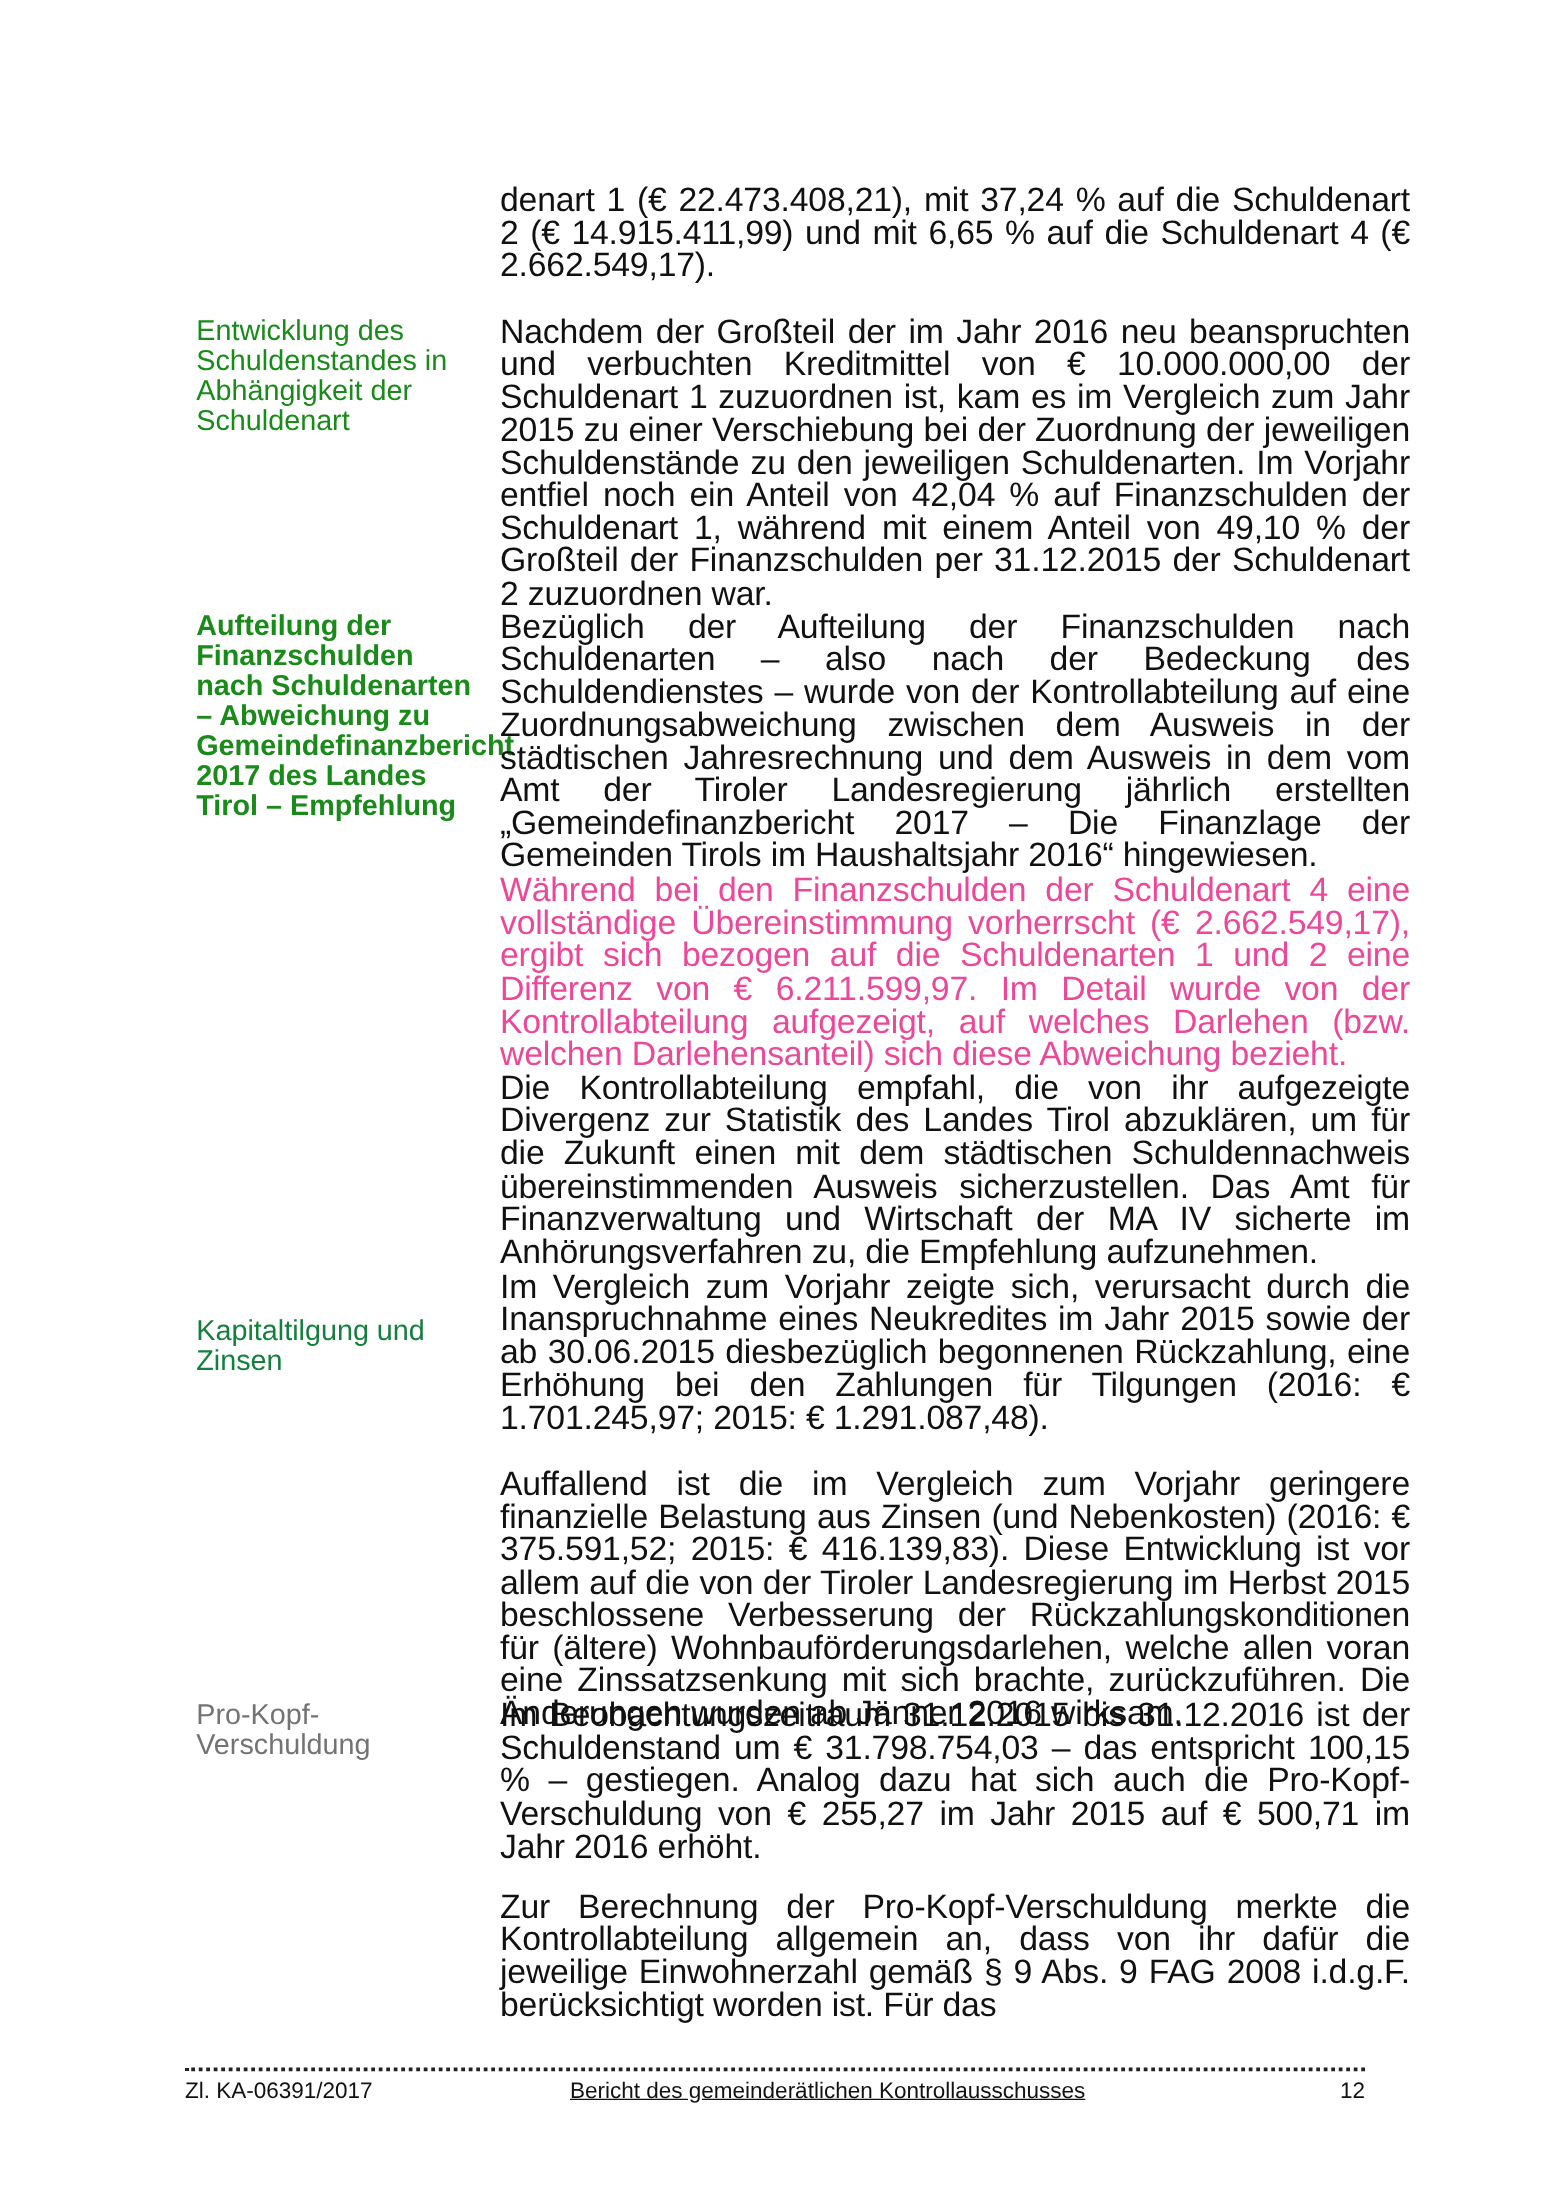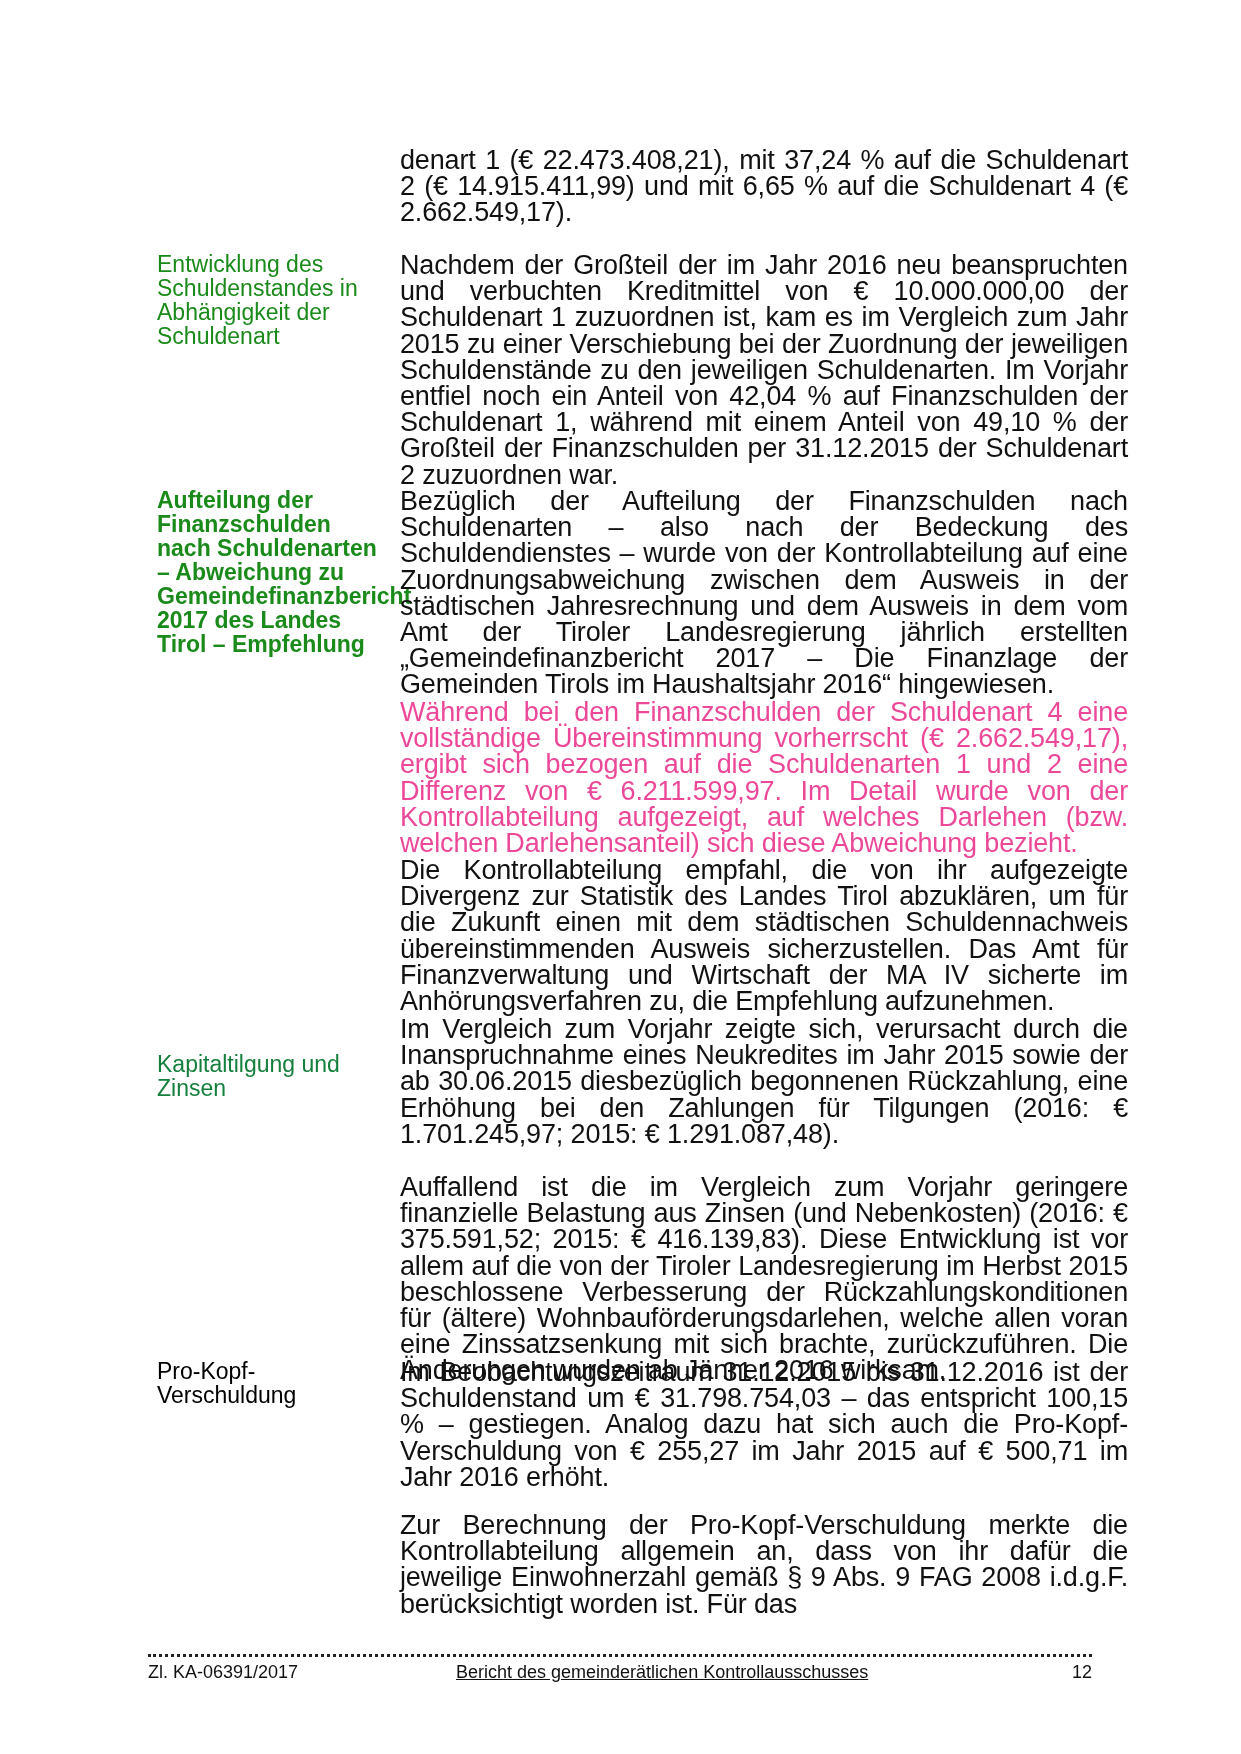--- a/index.html
+++ b/index.html
@@ -43,21 +43,21 @@
 </div>
 
 <div class="side" style="top: 1016px; color: #15803d; margin-top: 36px;">Kapitaltilgung und Zinsen</div>
 <div class="body-text" style="top: 1016px; color: rgb(17, 17, 17);">
   <p>Im Vergleich zum Vorjahr zeigte sich, verursacht durch die Inanspruch­nahme eines Neukredites im Jahr 2015 sowie der ab 30.06.2015 dies­bezüglich begonnenen Rückzahlung, eine Erhöhung bei den Zahlungen für Tilgungen (2016: € 1.701.245,97; 2015: € 1.291.087,48).</p>
 </div>
 <div class="body-text" style="top: 1174px; color: rgb(17, 17, 17);">
   <p>Auffallend ist die im Vergleich zum Vorjahr geringere finanzielle Belas­tung aus Zinsen (und Nebenkosten) (2016: € 375.591,52; 2015: € 416.139,83). Diese Entwicklung ist vor allem auf die von der Tiroler Landesregierung im Herbst 2015 beschlossene Verbesserung der Rückzahlungskonditionen für (ältere) Wohnbauförderungsdarlehen, welche allen voran eine Zinssatzsenkung mit sich brachte, zurückzufüh­ren. Die Änderungen wurden ab Jänner 2016 wirksam.</p>
 </div>
 
-<div class="side" style="top: 1359px; color: #000000;">Pro-Kopf-Verschuldung</div>
+<div class="side" style="top: 1359px; color: #737373;">Pro-Kopf-Verschuldung</div>
 <div class="body-text" style="top: 1359px; color: rgb(17, 17, 17);">
   <p>Im Beobachtungszeitraum 31.12.2015 bis 31.12.2016 ist der Schulden­stand um € 31.798.754,03 – das entspricht 100,15 % – gestiegen. Ana­log dazu hat sich auch die Pro-Kopf-Verschuldung von € 255,27 im Jahr 2015 auf € 500,71 im Jahr 2016 erhöht.</p>
 </div>
 <div class="body-text" style="top: 1512px; color: rgb(17, 17, 17);">
   <p>Zur Berechnung der Pro-Kopf-Verschuldung merkte die Kontrollabtei­lung allgemein an, dass von ihr dafür die jeweilige Einwohnerzahl ge­mäß § 9 Abs. 9 FAG 2008 i.d.g.F. berücksichtigt worden ist. Für das</p>
 </div>
 
 <div class="footer-rule"></div>
 <div class="footer">
   <span class="ref">Zl. KA-06391/2017</span>

